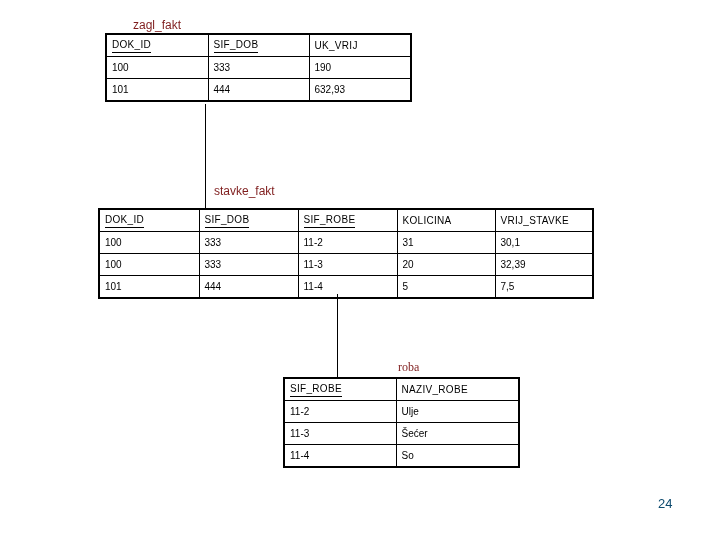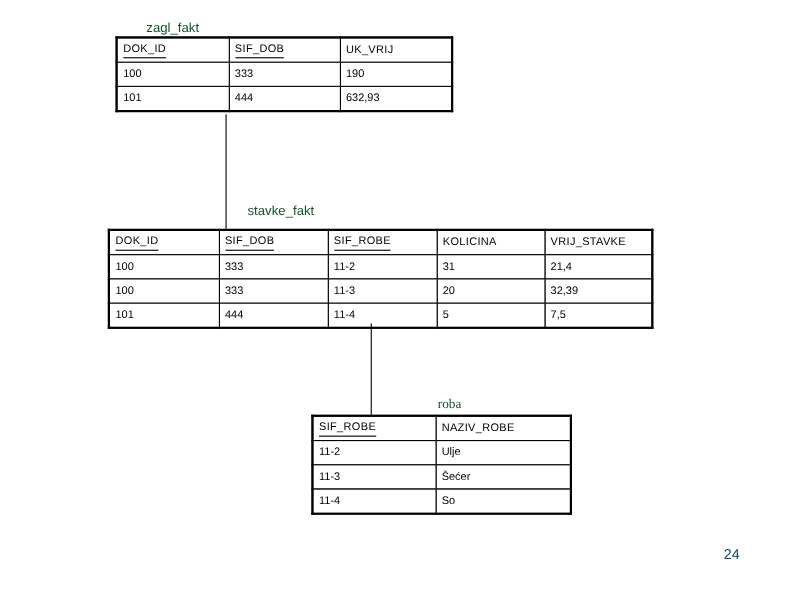--- a/index.html
+++ b/index.html
@@ -21,30 +21,30 @@
     left: 0; top: 0;
     width: 720px;
     height: 540px;
   }
 
   
   .caption {
     position: absolute;
     font-size: 12px;
     line-height: 14px;
-    color: #14532d;
+    color: #7f1d1d;
     white-space: nowrap;
   }
 
   
   .rel-table {
     position: absolute;
     border-collapse: collapse;
     border: 2px solid #000000;
-    background: #a3a3a3;
+    background: #701a75;
     table-layout: fixed;
   }
   .rel-table td, .rel-table th {
     border: 1px solid #000000;
     font-size: 10px;
     font-weight: normal;
     line-height: 12px;
     text-align: left;
     vertical-align: middle;
     height: 21px;
@@ -115,21 +115,21 @@
       <tr>
         <td>101</td>
         <td>444</td>
         <td>632,93</td>
       </tr>
     </tbody>
   </table>
 
   <div class="connector" style="left:205px; top:104px; height:105px;"></div>
 
-  <div class="caption" style="left:225px; top:184px;">stavke_fakt</div>
+  <div class="caption" style="left:214px; top:184px;">stavke_fakt</div>
 
   <table class="rel-table" style="left:98px; top:208px; width:494px;">
     <colgroup>
       <col style="width:100px">
         <col style="width:99px">
         <col style="width:99px">
       <col style="width:98px">
         <col style="width:98px">
     </colgroup>
     <thead>
@@ -150,21 +150,21 @@
           <span class="hdr">VRIJ_STAVKE</span>
         </th>
       </tr>
     </thead>
     <tbody>
       <tr>
         <td>100</td>
         <td>333</td>
         <td>11-2</td>
         <td>31</td>
-        <td>21,4</td>
+        <td>30,1</td>
       </tr>
       <tr>
         <td>100</td>
         <td>333</td>
         <td>11-3</td>
         <td>20</td>
         <td>32,39</td>
       </tr>
       <tr>
         <td>101</td>

